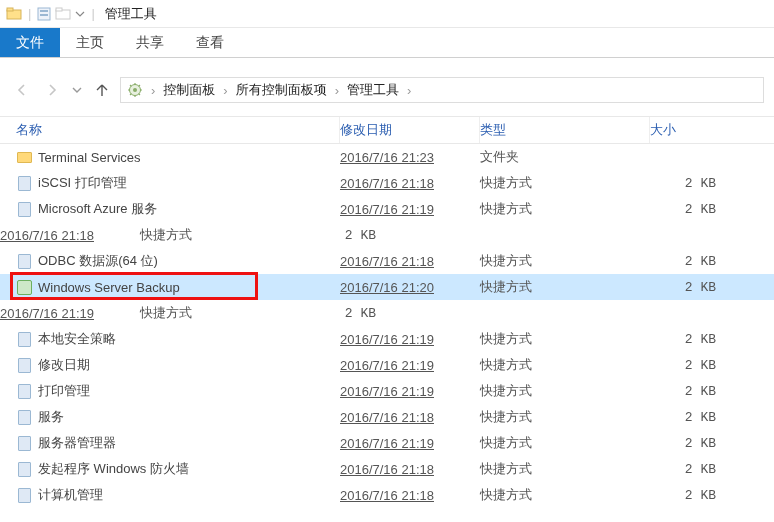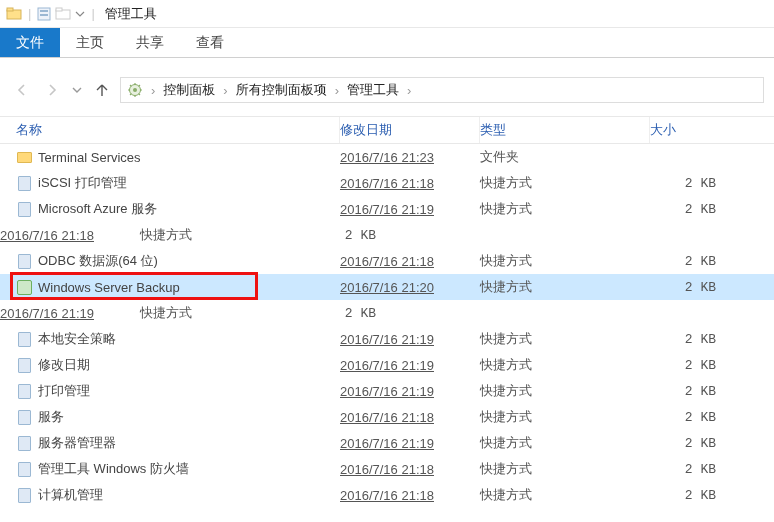--- a/index.html
+++ b/index.html
@@ -323,21 +323,21 @@
       </div>
       <div class="col-date">2016/7/16 21:19</div>
       <div class="col-type">快捷方式</div>
       <div class="col-size">2 KB</div>
     </div>
     <div class="row">
       <div class="col-name">
         <span class="icon">
           <span class="ic-gen"></span>
         </span>
-        <span>管理工具 Windows 防火墙</span>
+        <span>发起程序 Windows 防火墙</span>
       </div>
       <div class="col-date">2016/7/16 21:18</div>
       <div class="col-type">快捷方式</div>
       <div class="col-size">2 KB</div>
     </div>
     <div class="row">
       <div class="col-name">
         <span class="icon">
           <span class="ic-gen"></span>
         </span>

